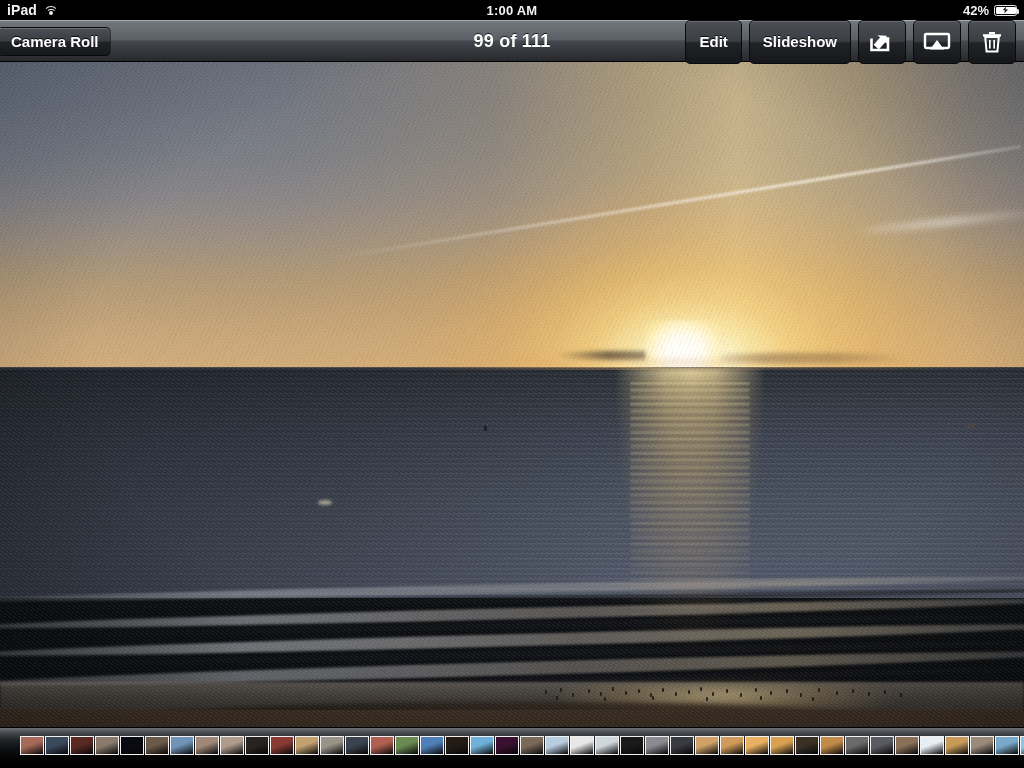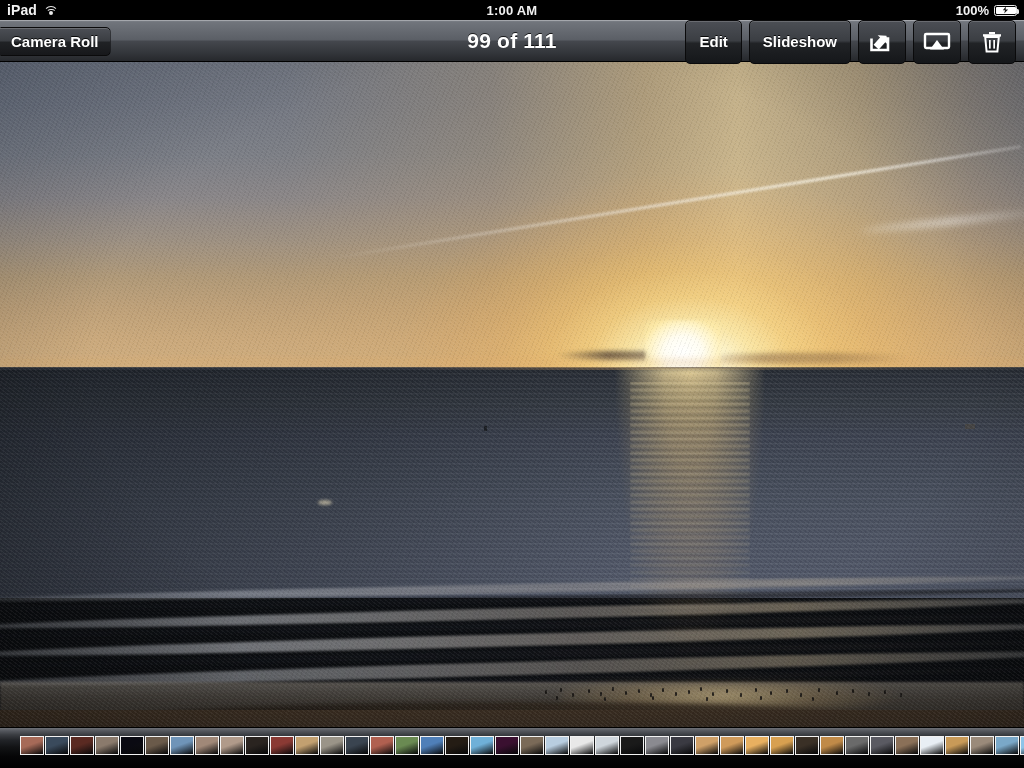--- a/index.html
+++ b/index.html
@@ -47,21 +47,21 @@
     position:absolute; left:0; top:20px; width:1024px; height:42px; z-index:38;
     background:linear-gradient(to bottom,
       #81858c 0%, #70747b 6%, #5b5f66 48%, #44474d 52%,
       #33363b 80%, #26282c 100%);
     border-bottom:1px solid #000;
     box-shadow:inset 0 1px 0 rgba(255,255,255,.30);
   }
   .tb-title{
     position:absolute; left:0; right:0; top:0; height:42px;
     display:flex; align-items:center; justify-content:center;
-    font-size:21px; font-weight:700; color:#fff; letter-spacing:.2px;
+    font-size:18px; font-weight:700; color:#fff; letter-spacing:.2px;
     text-shadow:0 -1px 0 rgba(0,0,0,.75);
     pointer-events:none;
   }
   
   .back-btn{
     position:absolute; left:-12px; top:7px; height:29px;
     display:flex; align-items:center;
     padding:0 11px 0 22px;
     background:linear-gradient(to bottom,#4c4f55 0%,#3a3d42 48%,#202225 52%,#17181b 100%);
     color:#fff; font-size:15px; font-weight:700;
@@ -311,21 +311,21 @@
       <span class="wifi">
           <i></i>
           <i></i>
           <i></i>
         </span>
     </div>
     <div class="sb-center">
       <span class="sb-clock">1:00 AM</span>
     </div>
     <div class="sb-right">
-      <span class="sb-batt-pct">100%</span>
+      <span class="sb-batt-pct">42%</span>
       <span class="batt">
         <span class="batt-fill" style="width:20px"></span>
         <span class="batt-bolt"></span>
       </span>
     </div>
   </div>
 
   <div id="toolbar">
     <div class="back-btn">
       <span>Camera Roll</span>

